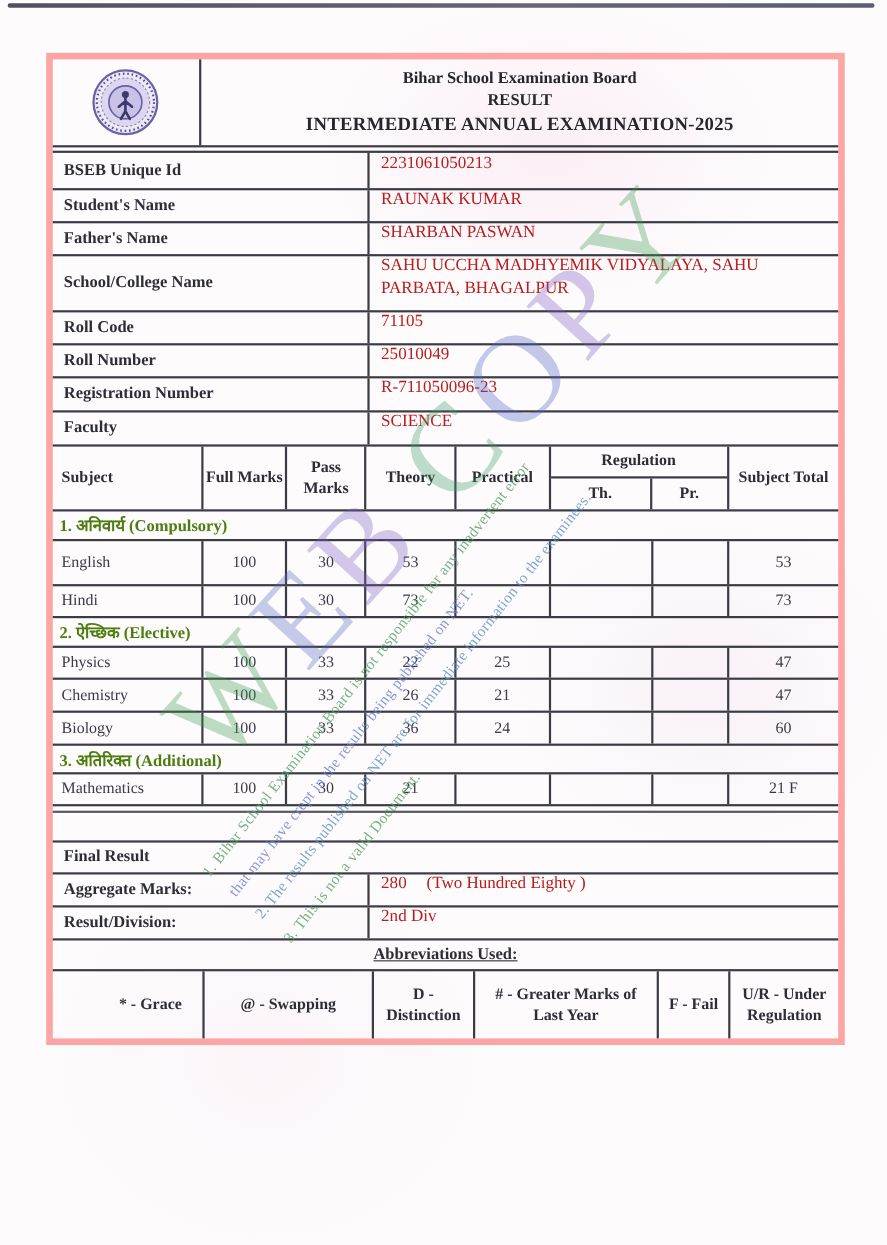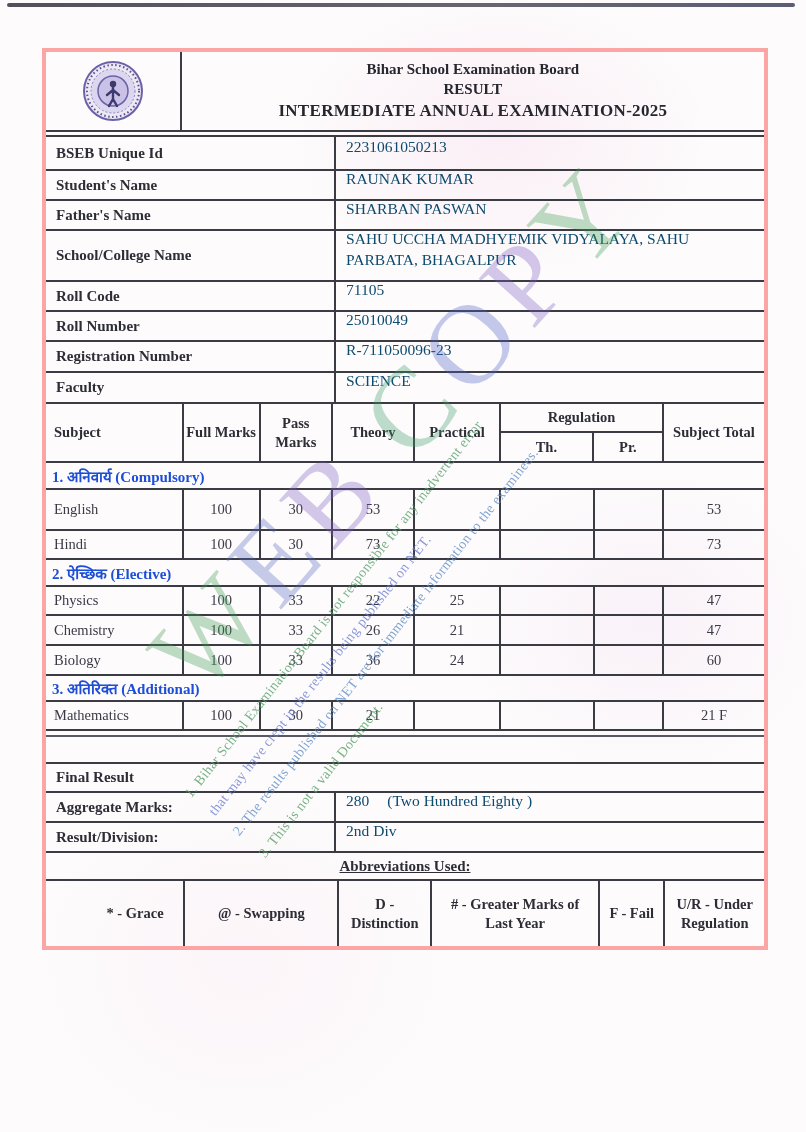--- a/index.html
+++ b/index.html
@@ -12,55 +12,55 @@
       radial-gradient(ellipse 300px 260px at 30% 85%, rgba(250,236,244,.4), transparent 70%),
       #fdfbfc;
     position: relative;
     overflow: hidden;
     color:#35353e;
   }
   .scan-top { position:absolute; left:7px; top:3px; width:788px; height:4px;
     background:linear-gradient(90deg,#3f3e49,#565560 60%,#4a4c66); border-radius:2px; opacity:.9; }
 
   .doc { position:absolute; left:42px; top:48px; width:726px; height:902px;
-    border:4px solid #fca5a5; display:flex; flex-direction:column; }
+    border:6px solid #fca5a5; display:flex; flex-direction:column; }
   .row { border-top:2px solid #3b3b44; display:flex; flex-shrink:0; align-items:stretch; }
   .row.first { border-top:none; }
 
   
   .logo-cell { width:18.9%; border-right:2px solid #3b3b44; display:flex; align-items:center; justify-content:center; }
   .title-cell { flex:1; display:flex; flex-direction:column; align-items:center; justify-content:center; gap:3px; }
   .t-board, .t-result { font-size:15px; font-weight:bold; color:#26262e; }
   .t-exam { font-size:17px; font-weight:bold; color:#26262e; letter-spacing:.3px; }
 
   .spacer { height:5px; }
 
   
   .cell-label { width:40.4%; border-right:2px solid #3b3b44; display:flex; align-items:center;
     padding-left:10px; font-weight:bold; font-size:15px; color:#2d2d36; }
   .cell-value { flex:1; display:flex; align-items:center; padding:2px 14px 14px 10px;
-    font-size:15.5px; color:#0c4a6e; line-height:1.35; }
+    font-size:15.5px; color:#b91c1c; line-height:1.35; }
   .cell-wide { flex:1; display:flex; align-items:center; padding-left:10px;
     font-weight:bold; font-size:15px; color:#2d2d36; }
 
   
   .mcell { border-left:2px solid #3b3b44; display:flex; align-items:center; justify-content:center;
     font-size:14.5px; color:#3a3a46; }
   .mcell.nb { border-left:none; }
   .mcell.subj { justify-content:flex-start; padding-left:8px; }
   .hd { font-weight:bold; color:#2d2d36; text-align:center; line-height:1.25; font-size:14.5px; }
   .c-subject{width:18.9%}.c-full{width:10.7%}.c-pass{width:10.1%}.c-theory{width:11.4%}
   .c-prac{width:12.0%}.c-regth{width:13.1%}.c-regpr{width:9.6%}.c-total{flex:1}
   .reg-group { width:22.7%; border-left:2px solid #3b3b44; display:flex; flex-direction:column; }
   .reg-title { height:50%; border-bottom:2px solid #3b3b44; display:flex; align-items:center; justify-content:center; }
   .reg-sub { height:50%; display:flex; }
   .reg-sub .th { width:57.6%; border-right:2px solid #3b3b44; display:flex; align-items:center; justify-content:center; }
   .reg-sub .pr { flex:1; display:flex; align-items:center; justify-content:center; }
   .section-row { flex:1; display:flex; align-items:center; padding-left:6px;
-    font-weight:bold; font-size:15px; color:#1d4ed8; }
+    font-weight:bold; font-size:15px; color:#4d7c0f; }
   .empty-row { flex:1; position:relative; }
   .empty-row .inner-line { position:absolute; top:4px; left:0; width:100%; height:2px; background:#3b3b44; opacity:.85; }
 
   
   .abbr-title-cell { flex:1; display:flex; align-items:center; justify-content:center;
     font-weight:bold; font-size:15px; text-decoration:underline; color:#2d2d36; }
   .acell { border-left:2px solid #3b3b44; display:flex; align-items:center; justify-content:center;
     text-align:center; font-weight:bold; font-size:14.5px; color:#2d2d36; line-height:1.25; padding:2px 5px; }
   .acell.nb { border-left:none;padding-left:46px; }
   .a1{width:19.1%}.a2{width:21.5%}.a3{width:23.4%}.a4{width:12.9%}.a5{width:9.1%}.a6{flex:1}

